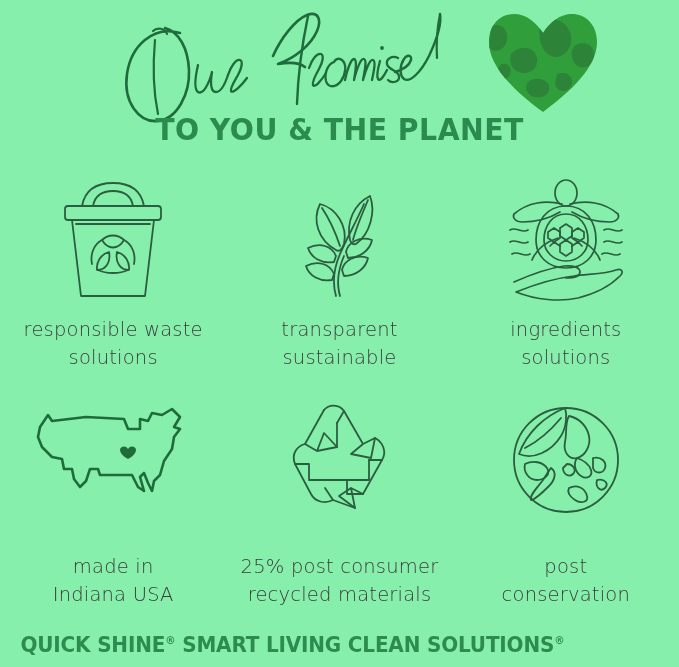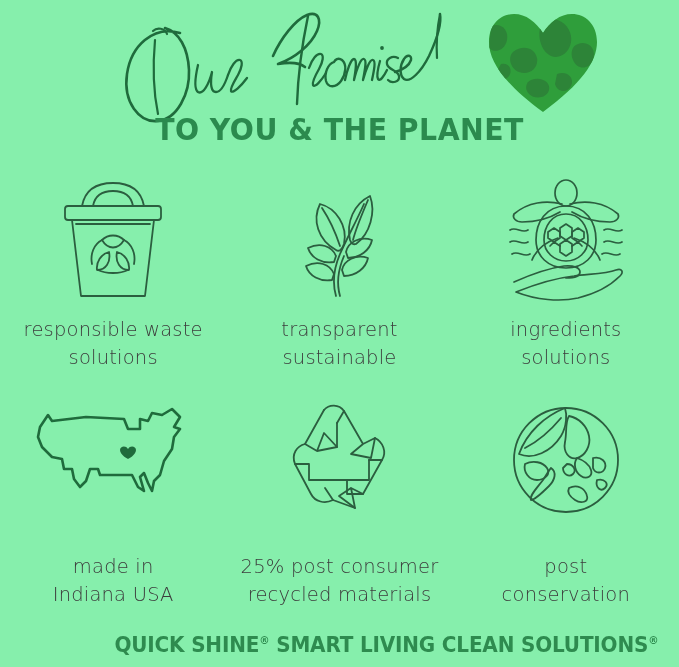--- a/index.html
+++ b/index.html
@@ -101,21 +101,21 @@
   .row2 .caption {
     margin-top: 36px;
   }
 
   
   .footer {
     position: absolute;
     left: 0;
     top: 632px;
     width: 679px;
-    text-align: right;
+    text-align: left;
     white-space: nowrap;
   }
   .footer-text {
     display: inline-block;
     font-family: "DejaVu Sans", sans-serif;
     font-weight: bold;
     font-size: 21.5px;
     color: #2e8b4f;
     letter-spacing: -0.2px;
     transform: scaleX(0.93);

